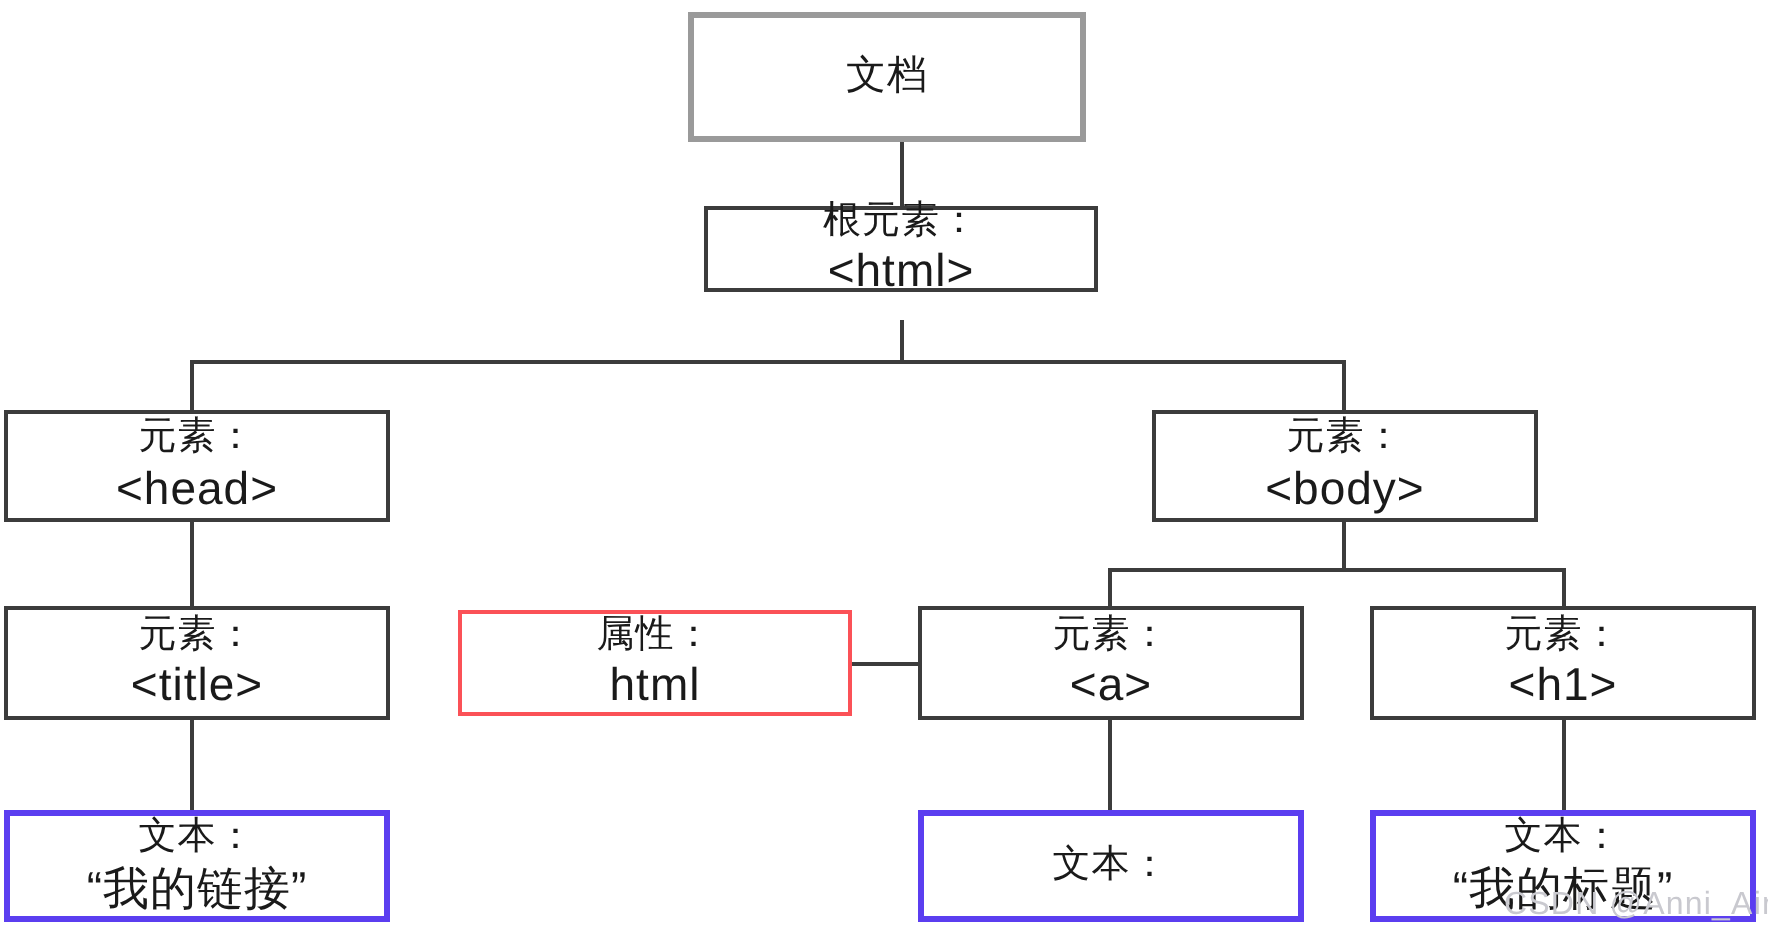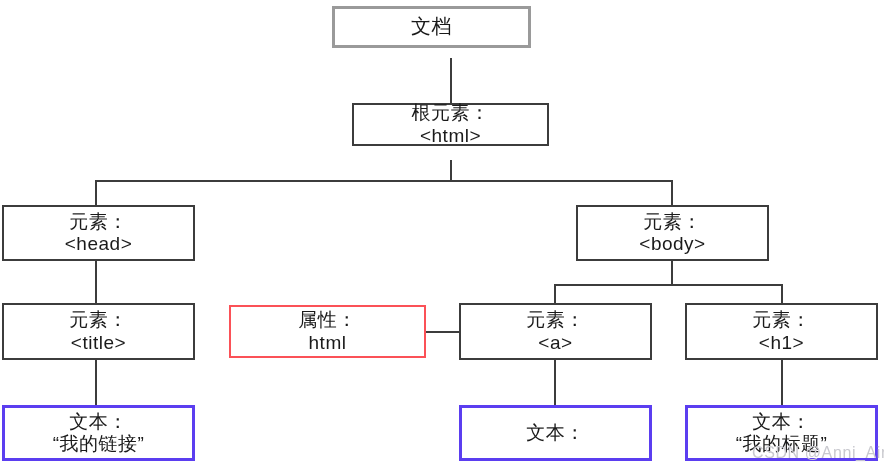--- a/index.html
+++ b/index.html
@@ -32,21 +32,21 @@
   .node .ln {
     display: block;
     white-space: pre;
     text-align: center;
   }
   .node .ln1 {
     font-size: 19px;
     letter-spacing: 0.5px;
   }
   .node .ln2 {
-    font-size: 19px;
+    font-size: 23px;
     letter-spacing: 0.5px;
   }
   .node.single .ln1 {
     font-size: 20px;
   }
   .brd-gray {
     border: 3px solid #9a9a9a;
   }
   .brd-dark {
     border: 2px solid #3c3c3c;
@@ -94,21 +94,21 @@
   <div class="edge v" style="left:781px; top:284px; height:20px;"></div>
 
   <div class="edge h" style="left:426px; top:331px; width:34px;"></div>
 
   <div class="edge v" style="left:95px; top:359px; height:46px;"></div>
 
   <div class="edge v" style="left:554px; top:359px; height:46px;"></div>
 
   <div class="edge v" style="left:781px; top:359px; height:46px;"></div>
 
-  <div class="node single brd-gray" style="left:332px; top:6px; width:199px; height:42px;">
+  <div class="node single brd-gray" style="left:344px; top:6px; width:199px; height:65px;">
     <span class="ln ln1">文档</span>
   </div>
 
   <div class="node brd-dark" style="left:352px; top:103px; width:197px; height:43px;">
     <span class="ln ln1">根元素：</span>
     <span class="ln ln2">&lt;html&gt;</span>
   </div>
 
   <div class="node brd-dark" style="left:2px; top:205px; width:193px; height:56px;">
     <span class="ln ln1">元素：</span>

